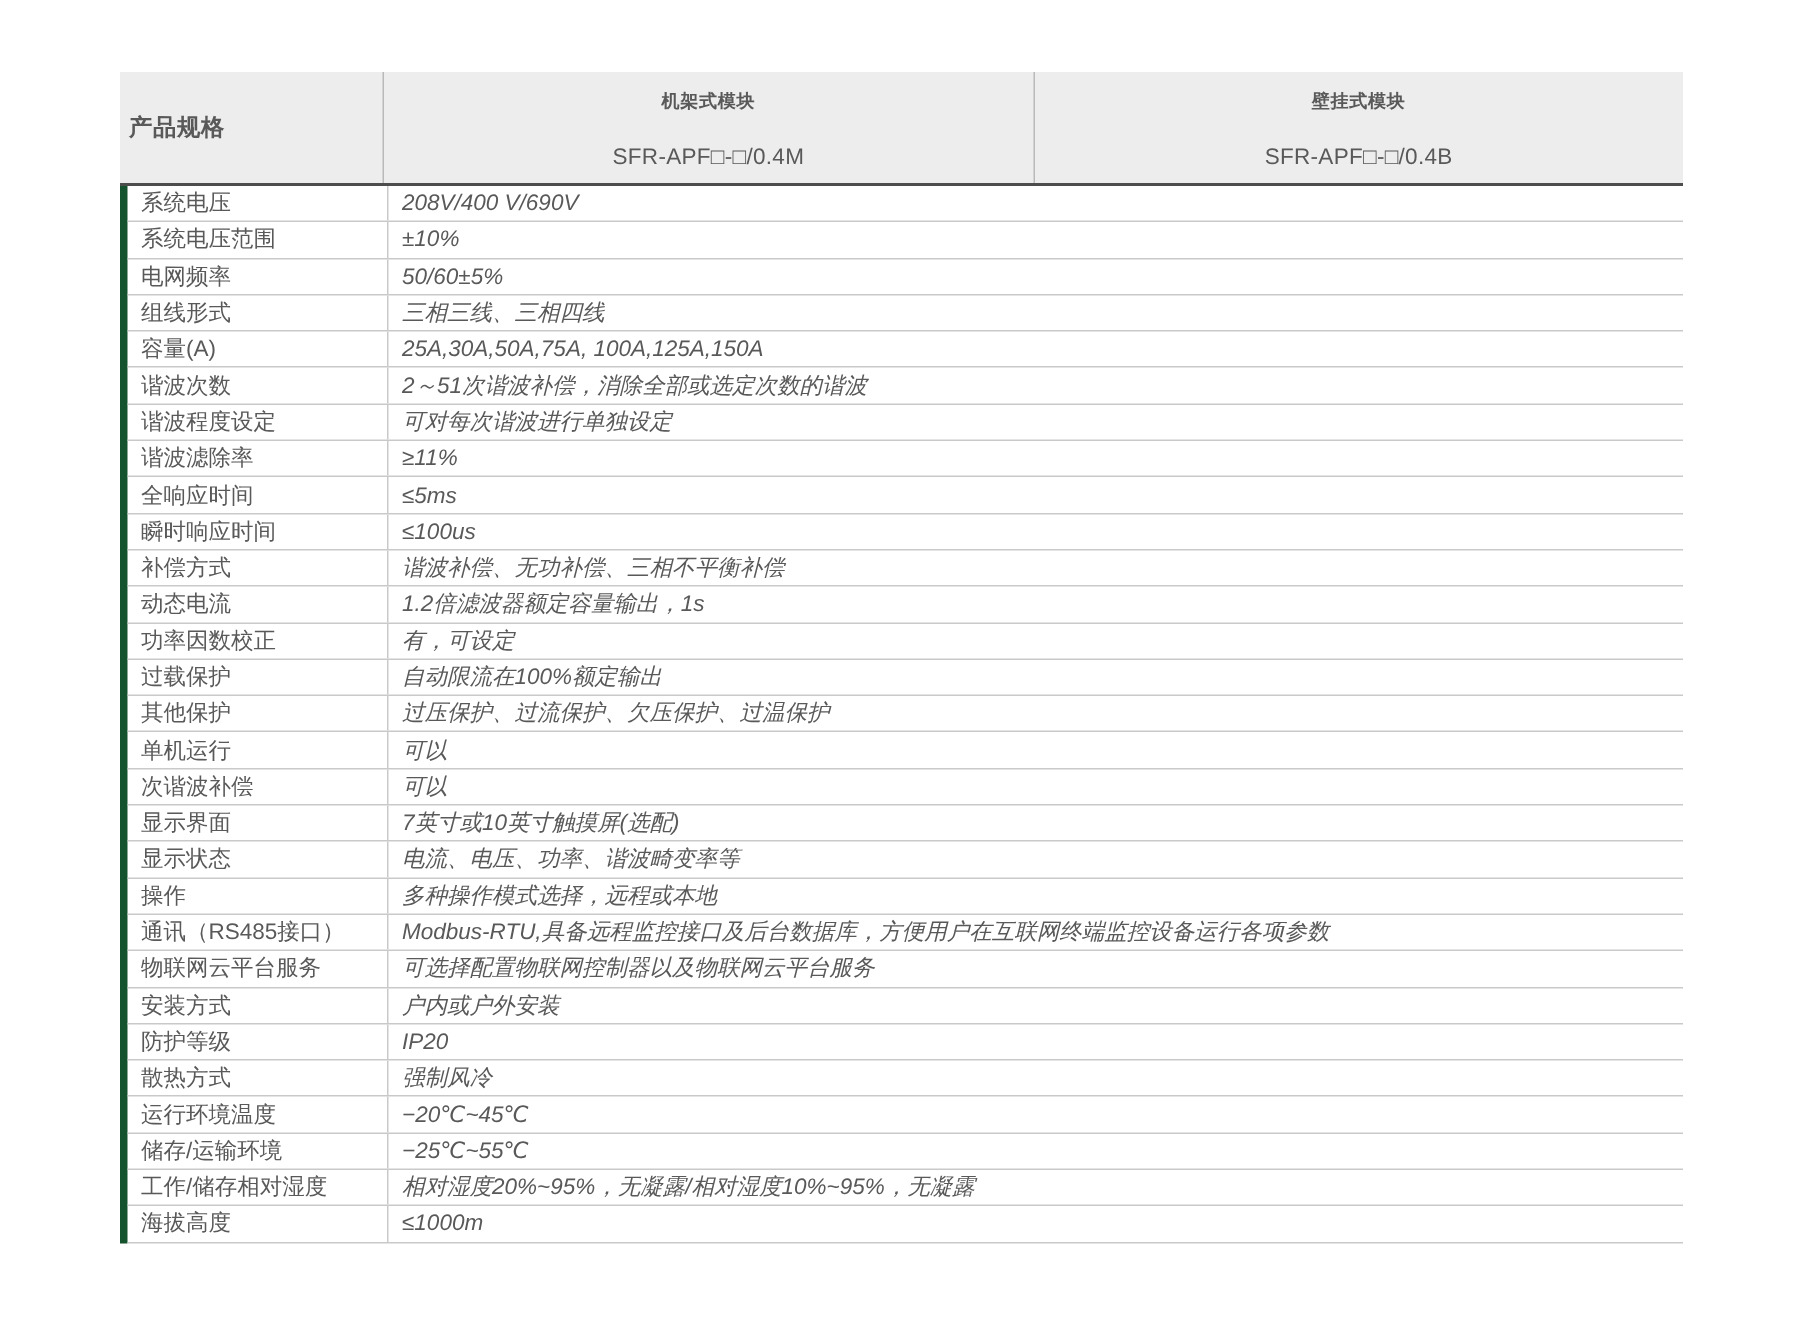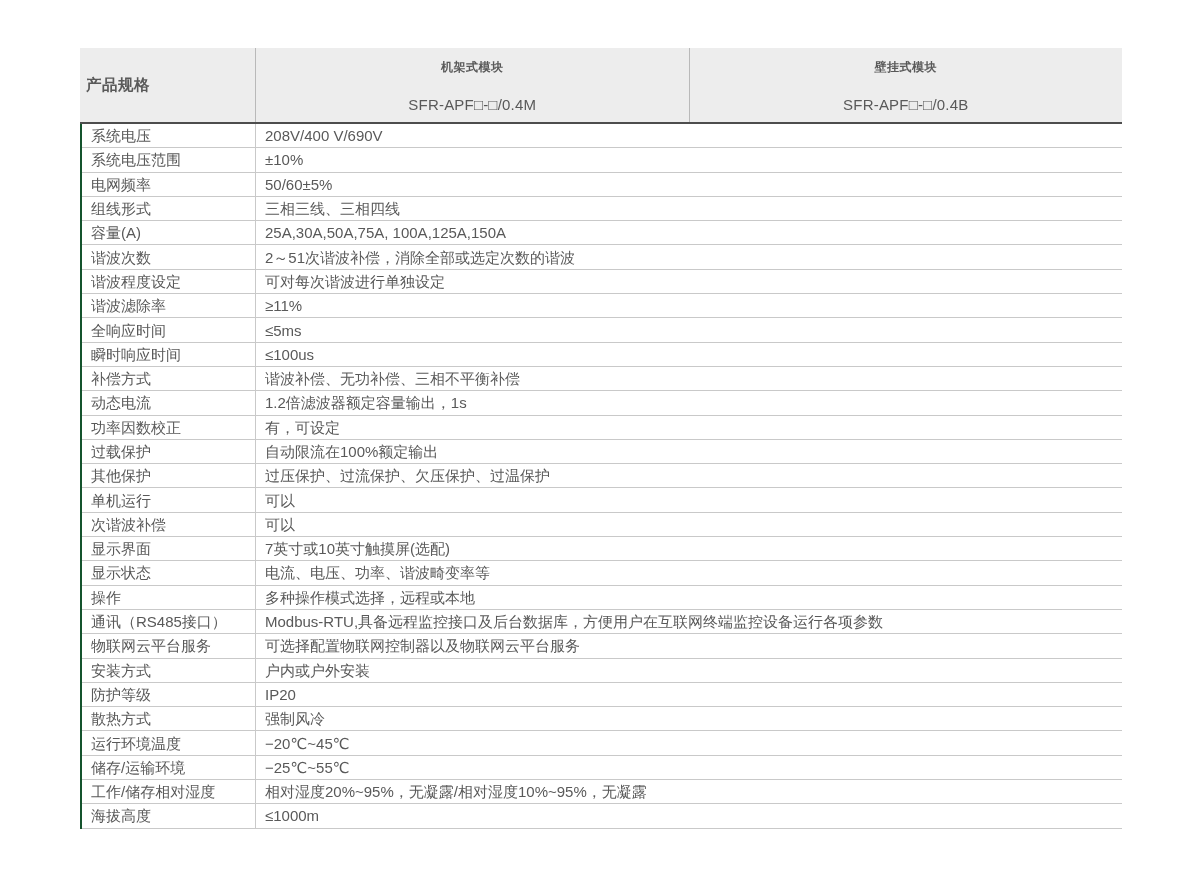--- a/index.html
+++ b/index.html
@@ -57,21 +57,21 @@
     font-weight: 600;
     letter-spacing: 0.5px;
   }
   .th-model {
     font-size: 15px;
     font-weight: 400;
     letter-spacing: 0.2px;
   }
   
   .tbody {
-    border-left: 2px solid #14532d;
+    border-left: 5px solid #14532d;
   }
   .row {
     display: flex;
     height: 24.3px;
     box-sizing: border-box;
     border-bottom: 1px solid #c9c9c9;
     font-size: 15px;
     line-height: 1;
   }
   .cell-label {
@@ -84,20 +84,21 @@
     white-space: nowrap;
     overflow: hidden;
   }
   .cell-value {
     flex: 1;
     display: flex;
     align-items: center;
     padding-left: 9px;
     white-space: nowrap;
     overflow: hidden;
+    font-style: italic;
   }
 </style>
 </head>
 <body>
 
 <div class="page">
   <div class="spec-table">
 
     <div class="thead">
       <div class="th-label">产品规格</div>

